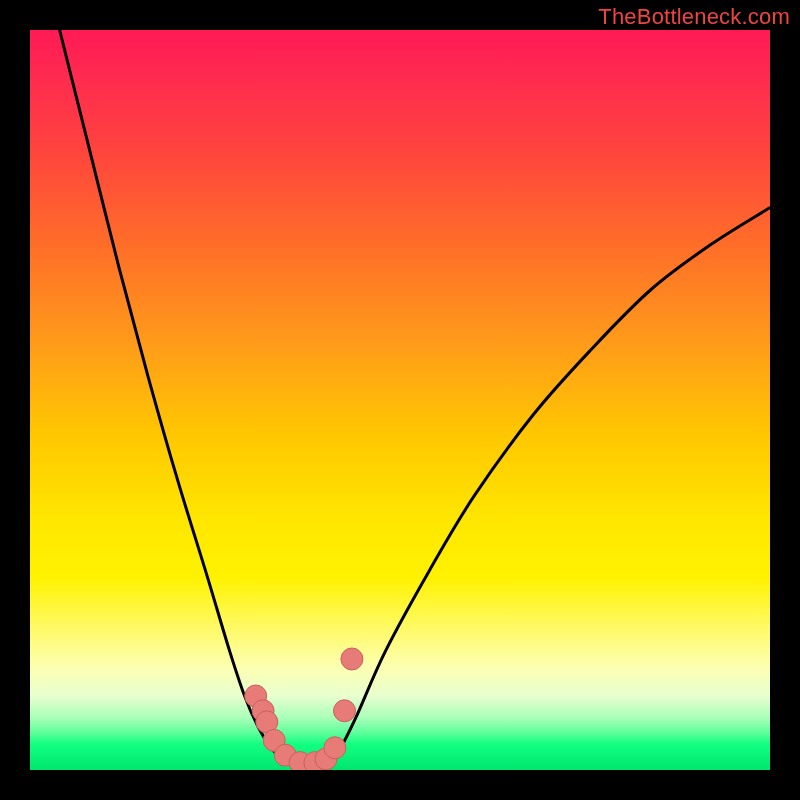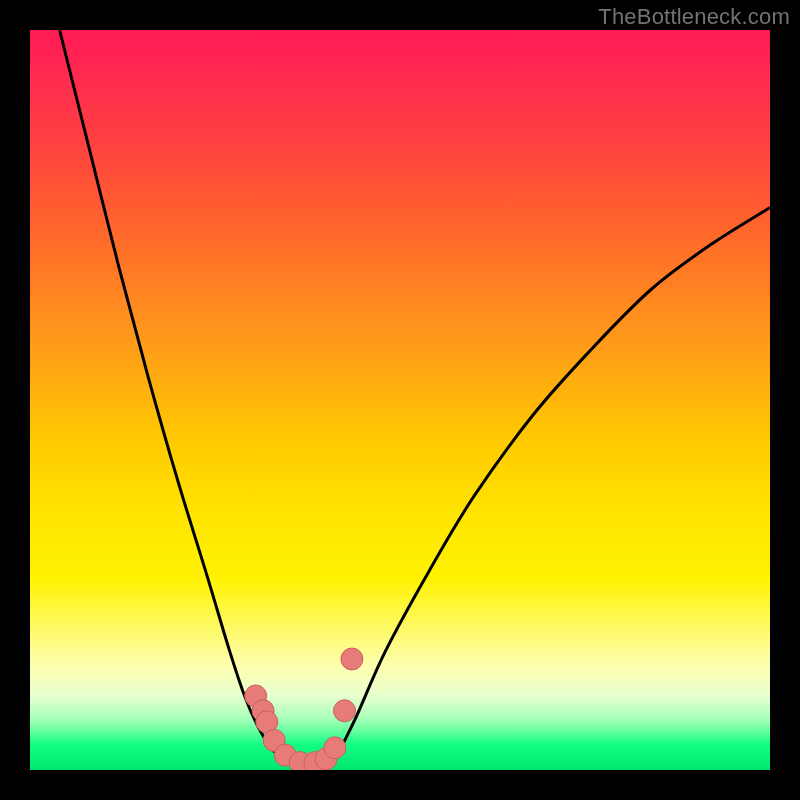--- a/index.html
+++ b/index.html
@@ -40,21 +40,21 @@
       #5cff9a 95%,
       #12ff82 96.5%,
       #00e66e 100%);
   }
   .watermark {
     position: absolute;
     top: 4px;
     right: 10px;
     font-family: Arial, Helvetica, sans-serif;
     font-size: 22px;
-    color: #737373;
+    color: #ef4444;
     letter-spacing: 0.2px;
   }
   svg.curves {
     position: absolute;
     left: 0;
     top: 0;
     width: 740px;
     height: 740px;
   }
 </style>

